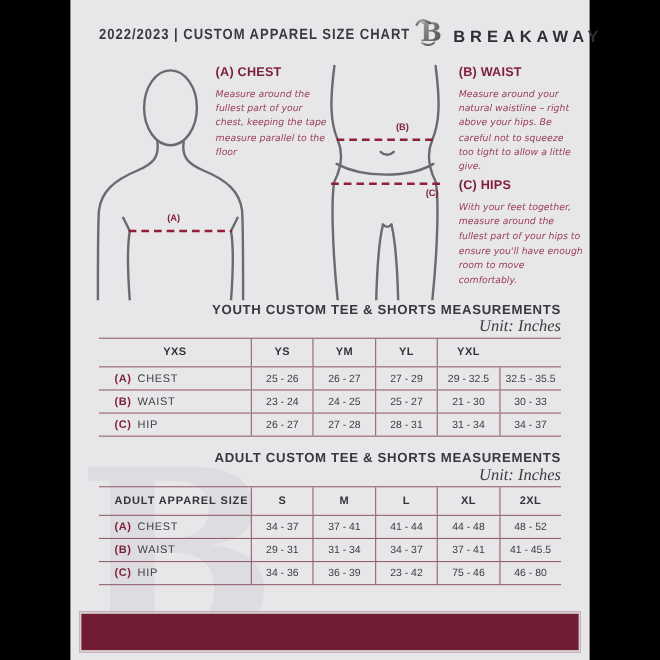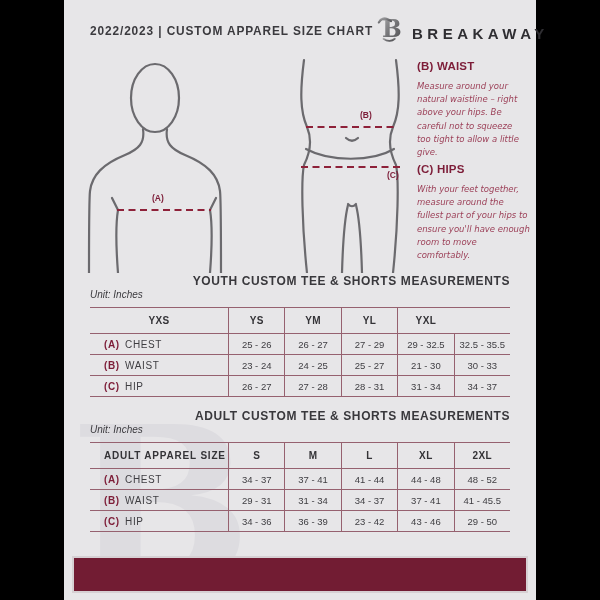--- a/index.html
+++ b/index.html
@@ -28,22 +28,22 @@
   .fig .dash{stroke:var(--dash-maroon);stroke-dasharray:7 4.5;stroke-width:2.2;}
   .marker{position:absolute;font-size:8.5px;font-weight:bold;color:var(--heading-maroon);}
   .note{position:absolute;}
   .note h3{font-size:11.5px;font-weight:bold;letter-spacing:.2px;color:var(--heading-maroon);}
   .note p{margin-top:8px;font-family:"DejaVu Sans",sans-serif;font-style:italic;
     font-size:8.5px;line-height:13.2px;color:var(--note-maroon);}
 
   
   .tbl-title{position:absolute;left:26px;width:420px;text-align:right;font-size:12px;
     font-weight:bold;letter-spacing:.6px;color:#39383c;}
-  .tbl-unit{position:absolute;left:26px;width:420px;text-align:left;font-style:italic;
-    font-size:10px;color:#3c3b3f;font-family:Liberation Sans, sans-serif;}
+  .tbl-unit{position:absolute;left:26px;width:420px;text-align:right;font-style:italic;
+    font-size:15px;color:#3c3b3f;font-family:Liberation Serif, serif;}
   .sizetable{position:absolute;left:26px;width:420px;border-top:1.2px solid var(--table-border);}
   .trow{display:grid;grid-template-columns:138px repeat(5,1fr);
     border-bottom:1.2px solid var(--table-border);height:21px;}
   .trow.thead{height:26px;}
   .tcell{display:flex;align-items:center;justify-content:center;font-size:9.5px;color:var(--text-dark);}
   .trow.thead .tcell{font-weight:bold;font-size:10px;color:#343337;letter-spacing:.4px;}
   .tcell+.tcell{border-left:1.2px solid var(--table-border);text-align:center;}
   .tcell.labelcol{justify-content:flex-start;padding-left:14px;font-size:10px;letter-spacing:.6px;}
   .trow.thead .tcell.labelcol{letter-spacing:.8px;font-size:10px;}
   .prefix{font-weight:bold;color:var(--heading-maroon);margin-right:2px;}
@@ -95,20 +95,24 @@
         <path d="M68,148 C66,156 63,180 62,216"></path>
         <path d="M76,148 C78,156 81,180 82,216"></path>
         <line class="dash" x1="26" y1="70" x2="116" y2="70"></line>
         <line class="dash" x1="21" y1="110" x2="121" y2="110"></line>
       </svg>
 
       <span class="marker" style="left:88px;top:193px">(A)</span>
       <span class="marker" style="left:296px;top:110px">(B)</span>
       <span class="marker" style="left:323px;top:170px">(C)</span>
 
+      <div class="note" style="left:132px;top:60px;width:102px">
+        <h3>(A) CHEST</h3>
+        <p>Measure around the fullest part of your chest, keeping the tape measure parallel to the floor</p>
+      </div>
       <div class="note" style="left:353px;top:60px;width:108px">
         <h3>(B) WAIST</h3>
         <p>Measure around your natural waistline – right above your hips. Be careful not to squeeze too tight to allow a little give.</p>
       </div>
       <div class="note" style="left:353px;top:163px;width:114px">
         <h3>(C) HIPS</h3>
         <p>With your feet together, measure around the fullest part of your hips to ensure you'll have enough room to move comfortably.</p>
       </div>
 
       <div class="tbl-title" style="top:274px">YOUTH CUSTOM TEE &amp; SHORTS MEASUREMENTS</div>
@@ -172,21 +176,21 @@
             <div class="tcell">31 - 34</div>
             <div class="tcell">34 - 37</div>
             <div class="tcell">37 - 41</div>
             <div class="tcell">41 - 45.5</div>
           </div>
           <div class="trow">
             <div class="tcell labelcol"><span class="prefix">(C)</span>&nbsp;HIP</div>
             <div class="tcell">34 - 36</div>
             <div class="tcell">36 - 39</div>
             <div class="tcell">23 - 42</div>
-            <div class="tcell">43 - 46</div>
-            <div class="tcell">29 - 50</div>
+            <div class="tcell">75 - 46</div>
+            <div class="tcell">46 - 80</div>
           </div>
         </div>
 
       <div class="footer-bar"></div>
     </div>
   </div>
 </div>
 
 </body></html>

